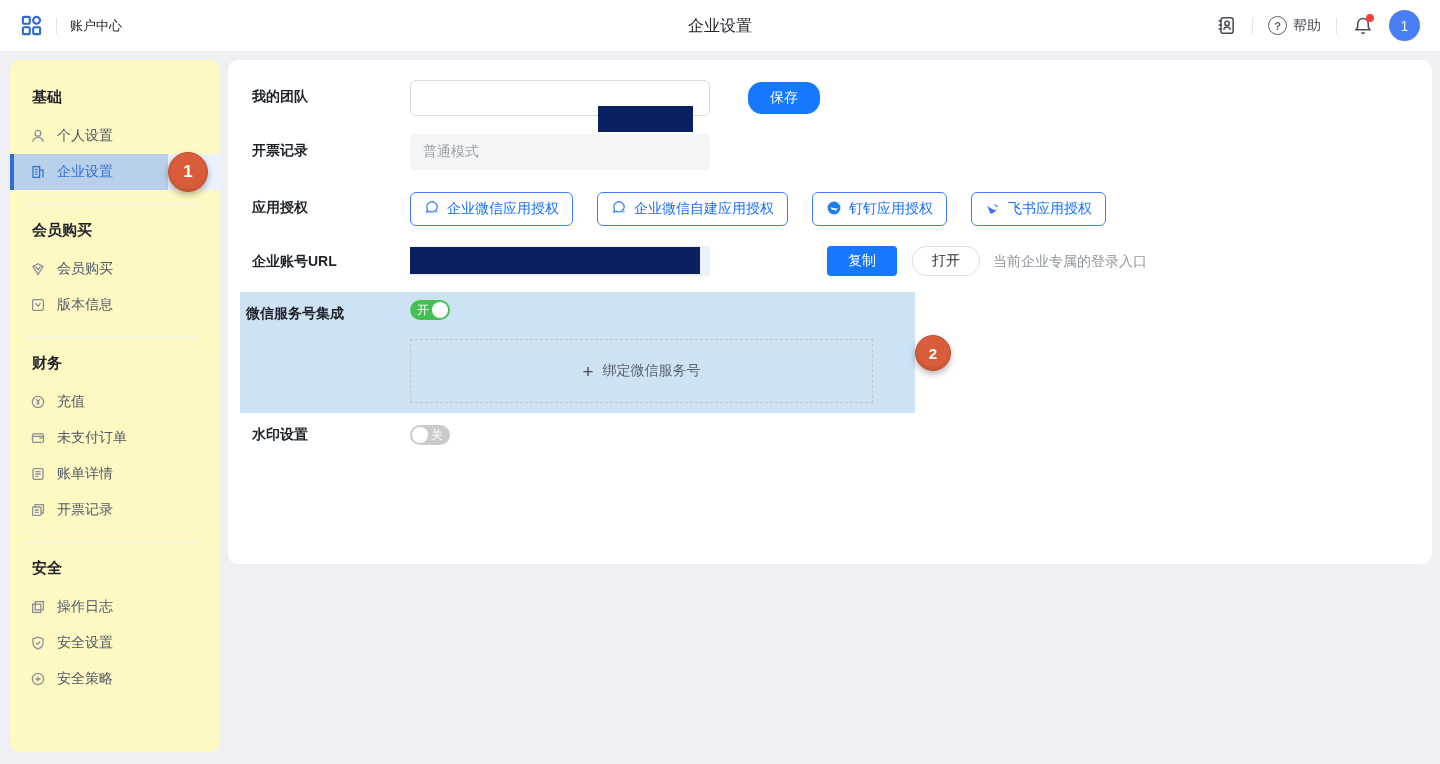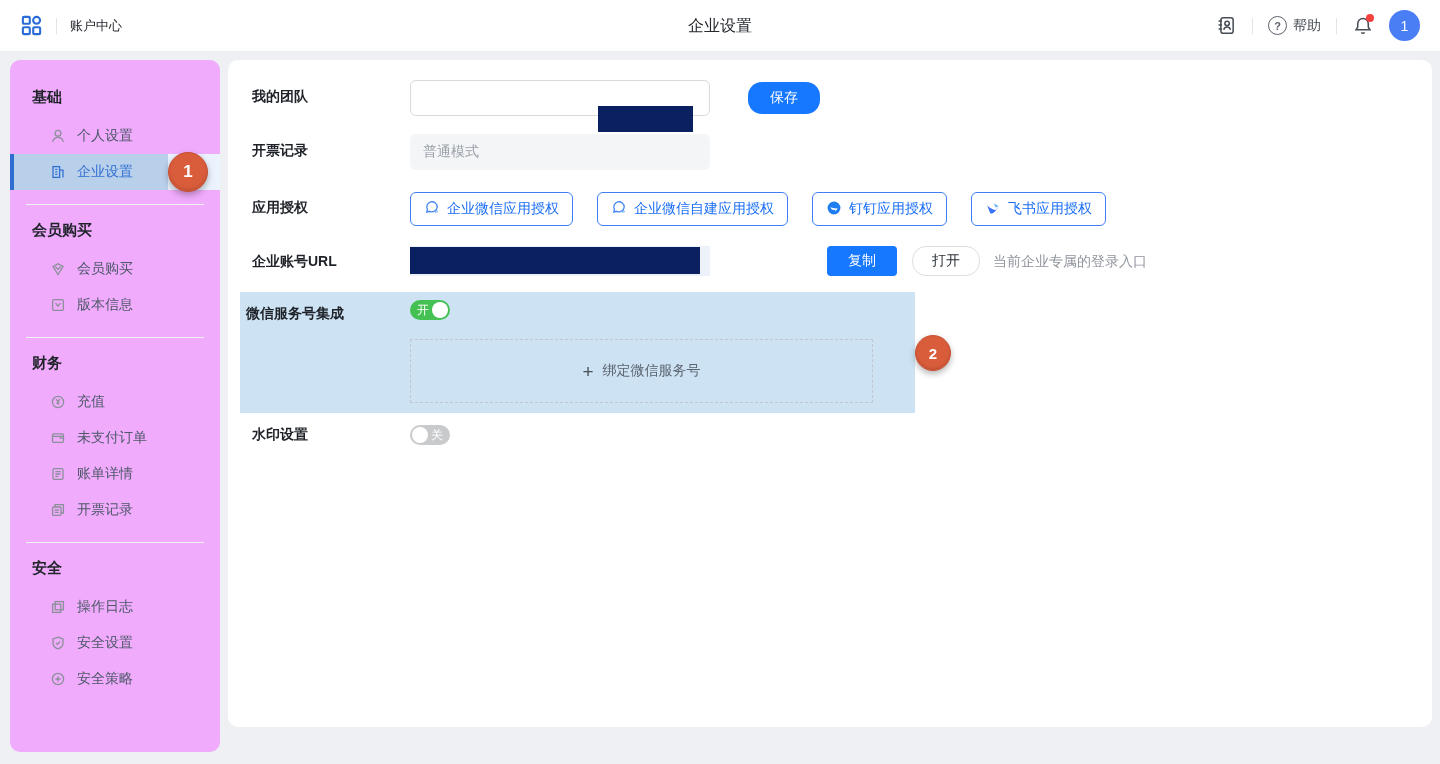--- a/index.html
+++ b/index.html
@@ -25,44 +25,44 @@
   .qmark{width:17px;height:17px;border:1.4px solid #5c6169;border-radius:50%;
     display:flex;align-items:center;justify-content:center;font-size:11px;font-weight:700;color:#5c6169;}
   .bell{position:relative;width:22px;height:22px;cursor:pointer;}
   .bell-dot{position:absolute;top:-1px;right:0;width:8px;height:8px;border-radius:50%;background:#f4413d;}
   .avatar{width:31px;height:31px;border-radius:50%;background:#4a7ef5;color:#fff;
     display:flex;align-items:center;justify-content:center;font-size:14px;cursor:pointer;}
   .hicon{color:#474c54;display:flex;cursor:pointer;}
 
   
   .sidebar{
-    position:absolute;left:10px;top:60px;width:210px;height:692px;background:#f0abfc;
+    position:absolute;left:10px;top:60px;width:210px;height:692px;background:#fef9c3;
     border-radius:10px;box-sizing:border-box;padding-top:8px;overflow:hidden;
   }
   .sec-title{padding:16px 0 11px 22px;font-size:15px;font-weight:700;color:#1f2329;}
   .sec-title.first{padding-top:20px;}
   .s-item{position:relative;height:36px;display:flex;align-items:center;gap:11px;
-    padding-left:40px;color:#4e5969;cursor:pointer;}
+    padding-left:20px;color:#4e5969;cursor:pointer;}
   .s-item .si{display:flex;color:#8a9099;}
   .s-item.active{background:#e9f2fd;color:#2a6bd9;}
   .s-item.active .si{color:#2a6bd9;}
   .s-item.active::before{content:"";position:absolute;left:0;top:0;bottom:0;width:4px;background:#2466d8;}
   .s-div{height:1px;background:#f0f1f3;margin:14px 16px 0 16px;}
 
   
   .ov1{position:absolute;left:0;top:0;bottom:0;width:158px;background:rgba(73,130,193,0.30);pointer-events:none;}
   .anno-badge{position:absolute;border-radius:50%;background:#d95c3b;color:#fff;font-weight:700;
     display:flex;align-items:center;justify-content:center;
     box-shadow:0 3px 6px rgba(0,0,0,0.28), inset 0 -2px 3px rgba(0,0,0,0.10);
     border:1px solid #c85234;z-index:6;}
   .badge1{width:38px;height:38px;left:158px;top:-2px;font-size:17px;}
   .badge2{width:34px;height:34px;left:687px;top:275px;font-size:15px;}
 
   
-  .main{position:absolute;left:228px;top:60px;width:1204px;height:667px;background:#fff;
+  .main{position:absolute;left:228px;top:60px;width:1204px;height:504px;background:#fff;
     border-radius:10px;box-sizing:border-box;}
   .flabel{position:absolute;left:24px;font-weight:700;font-size:14px;color:#1f2329;white-space:nowrap;}
   .inp{position:absolute;left:182px;top:20px;width:300px;height:36px;box-sizing:border-box;
     border:1px solid #d8dade;border-radius:6px;background:#fff;}
   .redact1{position:absolute;left:187px;top:25px;width:95px;height:26px;background:#0a2060;}
   .btn-primary{position:absolute;display:flex;align-items:center;justify-content:center;
     background:#1677ff;color:#fff;border-radius:14px;font-size:14px;cursor:pointer;}
   .save-btn{left:520px;top:22px;width:72px;height:32px;}
   .inp-disabled{position:absolute;left:182px;top:74px;width:300px;height:36px;box-sizing:border-box;
     background:#f4f5f7;border-radius:6px;color:#9ba1a9;display:flex;align-items:center;padding-left:13px;}

